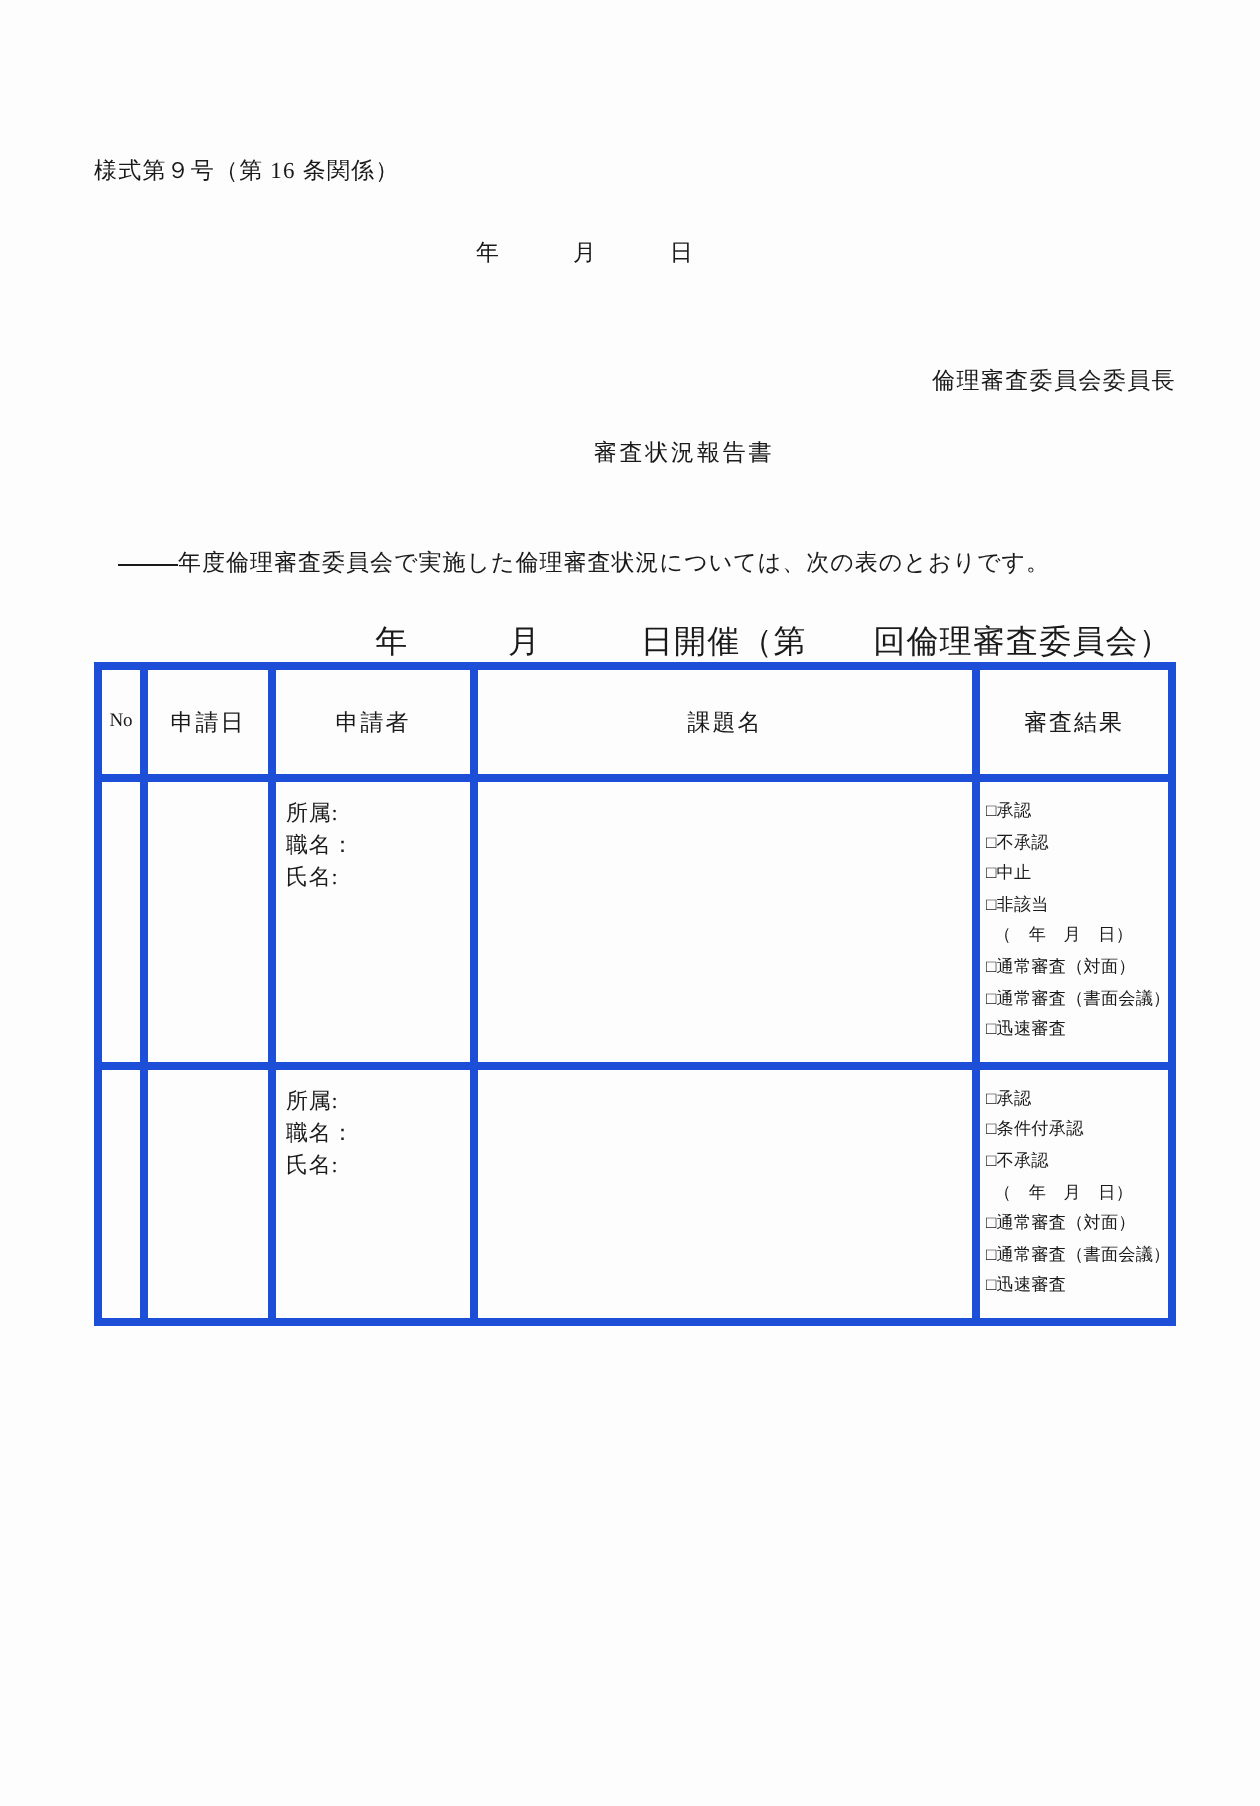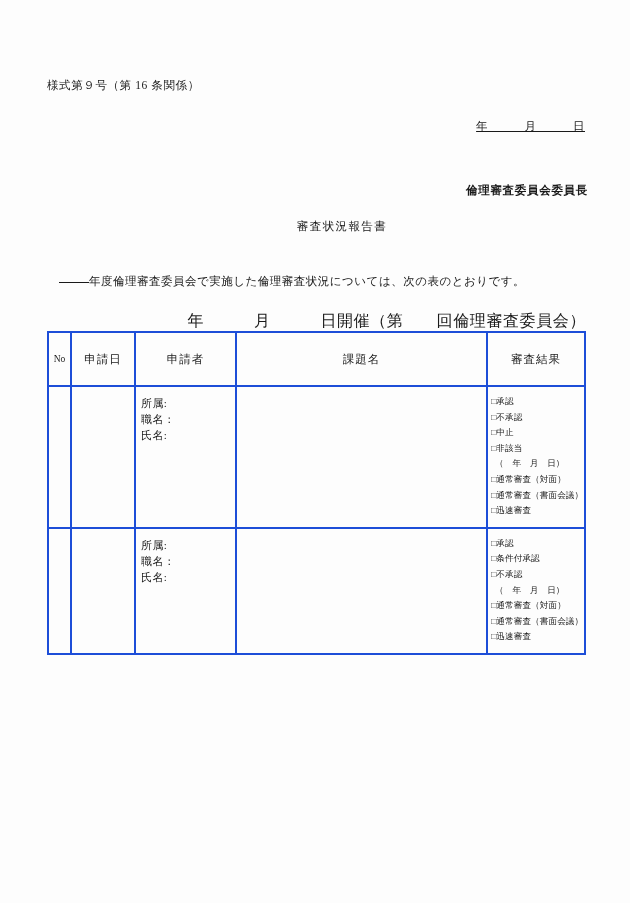--- a/index.html
+++ b/index.html
@@ -29,44 +29,42 @@
     top: 78px;
     font-size: 11.5px;
     letter-spacing: 0.6px;
     white-space: nowrap;
   }
   .date-line-top {
     position: absolute;
     left: 0;
     top: 119px;
     width: 585px;
-    text-align: right;
+    text-align: center;
     font-size: 11.5px;
     letter-spacing: 0.6px;
     white-space: nowrap;
-    text-decoration: underline;
   }
   .addressee {
     position: absolute;
     left: 52px;
     top: 161px;
     font-size: 11.5px;
     letter-spacing: 0.8px;
     white-space: nowrap;
   }
   .sender {
     position: absolute;
     left: 0;
     top: 183px;
     width: 588px;
     text-align: right;
     font-size: 11.5px;
     letter-spacing: 0.7px;
     white-space: nowrap;
-    font-weight: bold;
   }
   .doc-title {
     position: absolute;
     left: 16px;
     top: 219px;
     width: 630px;
     text-align: center;
     font-size: 11.5px;
     letter-spacing: 1.4px;
     white-space: nowrap;
@@ -109,21 +107,21 @@
     position: absolute;
     left: 47px;
     top: 331px;
     width: 537px;
     border-collapse: collapse;
     table-layout: fixed;
     font-size: 11.5px;
   }
   .review-table td,
   .review-table th {
-    border: 2px solid #1d4ed8;
+    border: 4px solid #1d4ed8;
     padding: 0;
     vertical-align: top;
     font-weight: normal;
   }
   .col-no      { width: 23px; }
   .col-date    { width: 64px; }
   .col-person  { width: 101px; }
   .col-subject { width: 251px; }
   .col-result  { width: 98px; }
 

